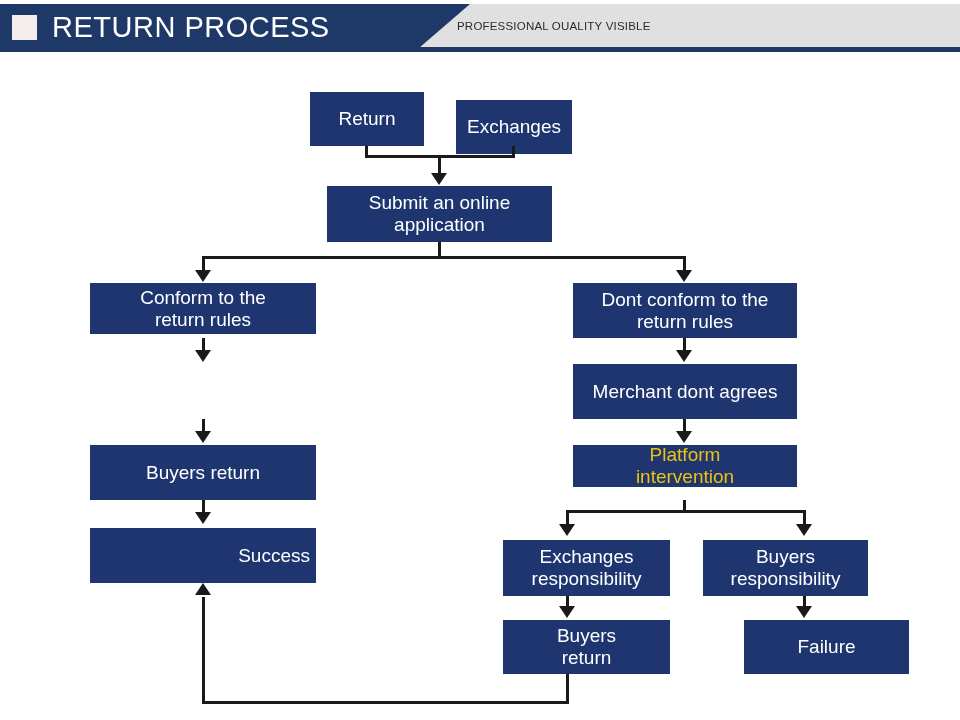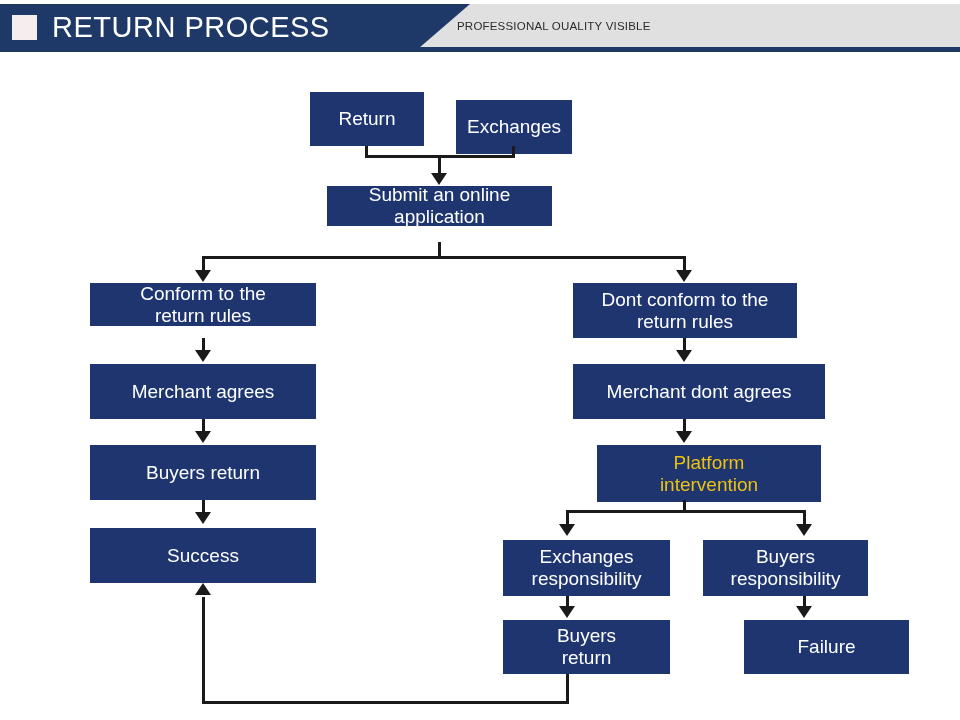--- a/index.html
+++ b/index.html
@@ -152,74 +152,71 @@
   <div class="node" style="left:456px; top:100px; width:116px; height:54px;">
     <span class="label">Exchanges</span>
   </div>
 
   <div class="conn vline" style="left:365px; top:146px; height:12px;"></div>
   <div class="conn vline" style="left:512px; top:146px; height:12px;"></div>
   <div class="conn hline" style="left:365px; top:155px; width:150px;"></div>
   <div class="conn vline" style="left:438px; top:155px; height:20px;"></div>
   <div class="arrow-down" style="left:431px; top:173px;"></div>
 
-  <div class="node" style="left:327px; top:186px; width:225px; height:40px;">
+  <div class="node" style="left:327px; top:186px; width:225px; height:56px;">
     <span class="label">Submit an online
 application</span>
   </div>
 
   <div class="conn vline" style="left:438px; top:242px; height:17px;"></div>
   <div class="conn hline" style="left:202px; top:256px; width:484px;"></div>
   <div class="conn vline" style="left:202px; top:256px; height:16px;"></div>
   <div class="conn vline" style="left:683px; top:256px; height:16px;"></div>
   <div class="arrow-down" style="left:195px; top:270px;"></div>
   <div class="arrow-down" style="left:676px; top:270px;"></div>
 
-  <div class="node" style="left:90px; top:283px; width:226px; height:43px;">
+  <div class="node" style="left:90px; top:283px; width:226px; height:51px;">
     <span class="label">Conform to the
 return rules</span>
   </div>
 
   <div class="conn vline" style="left:202px; top:338px; height:14px;"></div>
   <div class="arrow-down" style="left:195px; top:350px;"></div>
 
-  <div class="node" style="left:90px; top:364px; width:226px; height:55px;">
-    <span class="label">Merchant agrees</span>
-  </div>
 
   <div class="conn vline" style="left:202px; top:419px; height:14px;"></div>
   <div class="arrow-down" style="left:195px; top:431px;"></div>
 
   <div class="node" style="left:90px; top:445px; width:226px; height:55px;">
     <span class="label">Buyers return</span>
   </div>
 
   <div class="conn vline" style="left:202px; top:500px; height:14px;"></div>
   <div class="arrow-down" style="left:195px; top:512px;"></div>
 
-  <div class="node" style="left:90px; top:528px; width:226px; height:55px;">
+  <div class="node" style="left:90px; top:528px; width:226px; height:55px;justify-content:flex-end;">
     <span class="label">Success</span>
   </div>
 
   <div class="node" style="left:573px; top:283px; width:224px; height:55px;text-align:center;">
     <span class="label">Dont conform to the
 return rules</span>
   </div>
 
   <div class="conn vline" style="left:683px; top:338px; height:14px;"></div>
   <div class="arrow-down" style="left:676px; top:350px;"></div>
 
-  <div class="node" style="left:573px; top:364px; width:252px; height:55px;">
+  <div class="node" style="left:573px; top:364px; width:224px; height:55px;">
     <span class="label">Merchant dont agrees</span>
   </div>
 
   <div class="conn vline" style="left:683px; top:419px; height:14px;"></div>
   <div class="arrow-down" style="left:676px; top:431px;"></div>
 
-  <div class="node accent" style="left:573px; top:445px; width:224px; height:57px;margin-left:24px;">
+  <div class="node accent" style="left:573px; top:445px; width:224px; height:42px;">
     <span class="label">Platform
 intervention</span>
   </div>
 
   <div class="conn vline" style="left:683px; top:500px; height:13px;"></div>
   <div class="conn hline" style="left:566px; top:510px; width:240px;"></div>
   <div class="conn vline" style="left:566px; top:510px; height:16px;"></div>
   <div class="conn vline" style="left:803px; top:510px; height:16px;"></div>
   <div class="arrow-down" style="left:559px; top:524px;"></div>
   <div class="arrow-down" style="left:796px; top:524px;"></div>

